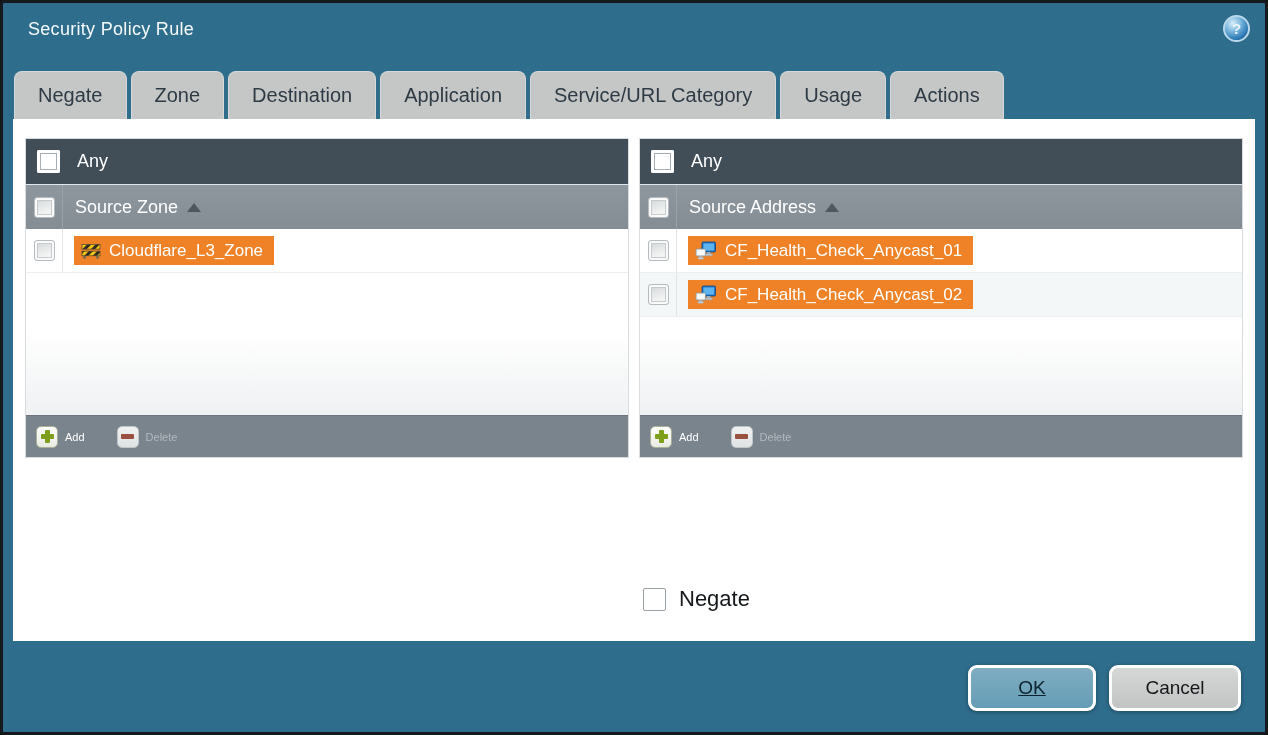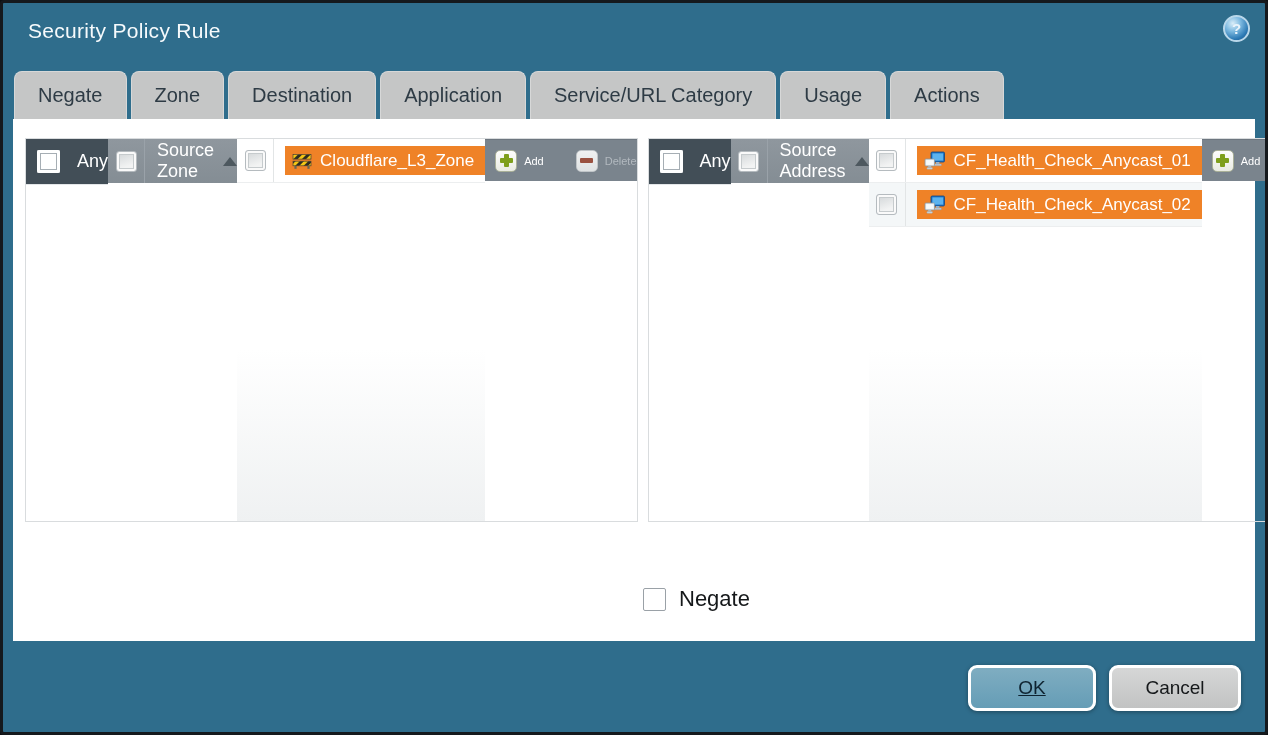--- a/index.html
+++ b/index.html
@@ -9,21 +9,21 @@
     position:relative; width:1268px; height:735px;
     background:#2F6D8C;
     border:3px solid #15191d; border-radius:4px;
     overflow:hidden;
   }
 
   
   .titlebar { position:absolute; top:0; left:0; right:0; height:64px; }
   .dialog-title {
     position:absolute; left:25px; top:16px;
-    color:#f6fafc; font-size:21px; font-weight:400; letter-spacing:.3px;
+    color:#f6fafc; font-size:18px; font-weight:400; letter-spacing:.3px;
   }
   .help-icon {
     position:absolute; right:15px; top:12px;
     width:27px; height:27px; border-radius:50%;
     background:radial-gradient(circle at 34% 28%, #d9edf8 0%, #7db9e0 35%, #2c79b4 70%, #174f80 100%);
     border:2px solid #b9d7ea;
     color:#eaf4fb; font-size:15px; font-weight:bold;
     display:flex; align-items:center; justify-content:center;
     cursor:pointer;
   }
@@ -49,22 +49,22 @@
   .content {
     position:absolute; left:10px; right:10px; top:116px; height:522px;
     background:#ffffff; z-index:1;
   }
 
   .panels {
     position:absolute; left:12px; right:12px; top:19px;
     display:flex; gap:10px;
   }
   .panel {
-    flex:1; height:384px;
-    display:flex; flex-direction:row;
+    flex:1; height:320px;
+    display:flex; flex-direction:column;
     border:1px solid #d9dcde;
   }
 
   .any-row {
     height:46px; flex:0 0 46px;
     background:#424E57;
     display:flex; align-items:center; gap:17px;
     padding-left:11px;
     border-bottom:1px solid #e4e7e9;
   }

